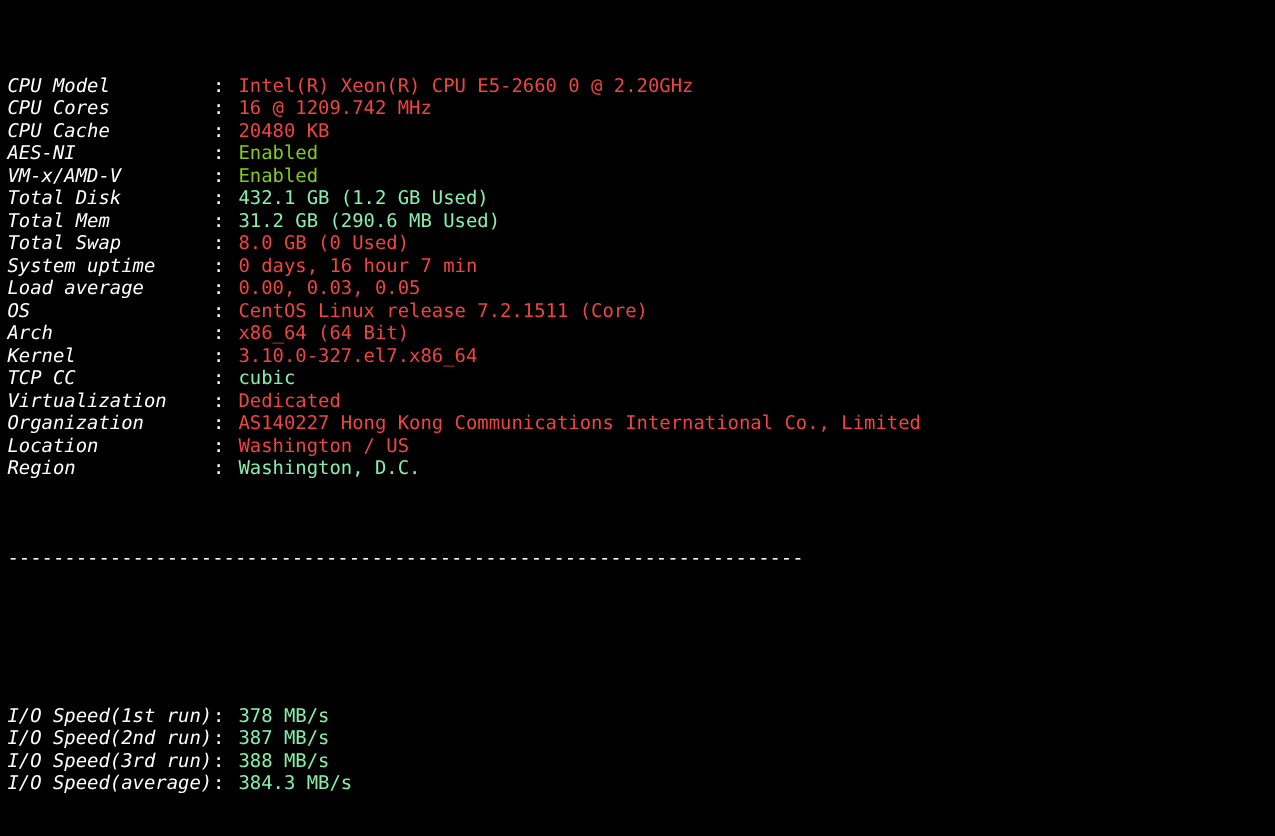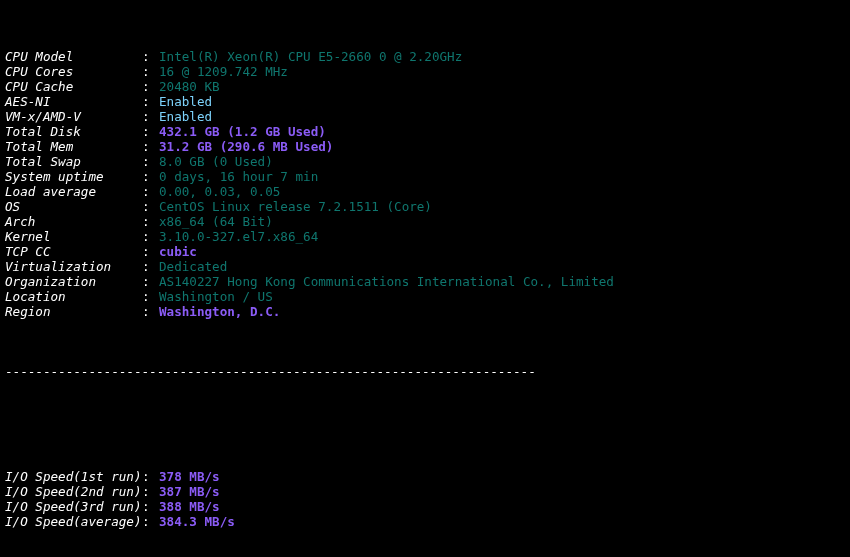--- a/index.html
+++ b/index.html
@@ -29,23 +29,23 @@
     display: inline-block;
     width: 137px;
     color: #ffffff;
     font-style: italic;
   }
   .colon {
     display: inline-block;
     width: 17px;
     color: #ffffff;
   }
-  .c-cyan    { color: #0f766e; }
-  .c-green   { color: #7dd3fc; }
-  .c-yellow  { color: #8b5cf6; font-weight: bold; }
+  .c-cyan    { color: #ef4444; }
+  .c-green   { color: #84cc16; }
+  .c-yellow  { color: #86efac; }
 
   .sep {
     height: 15px;
     color: #ffffff;
     letter-spacing: 0;
   }
   .blank { height: 15px; }
 </style>
 </head>
 <body>

